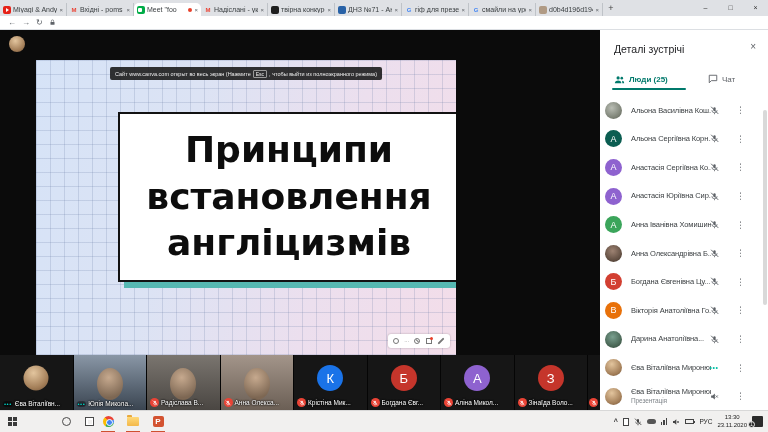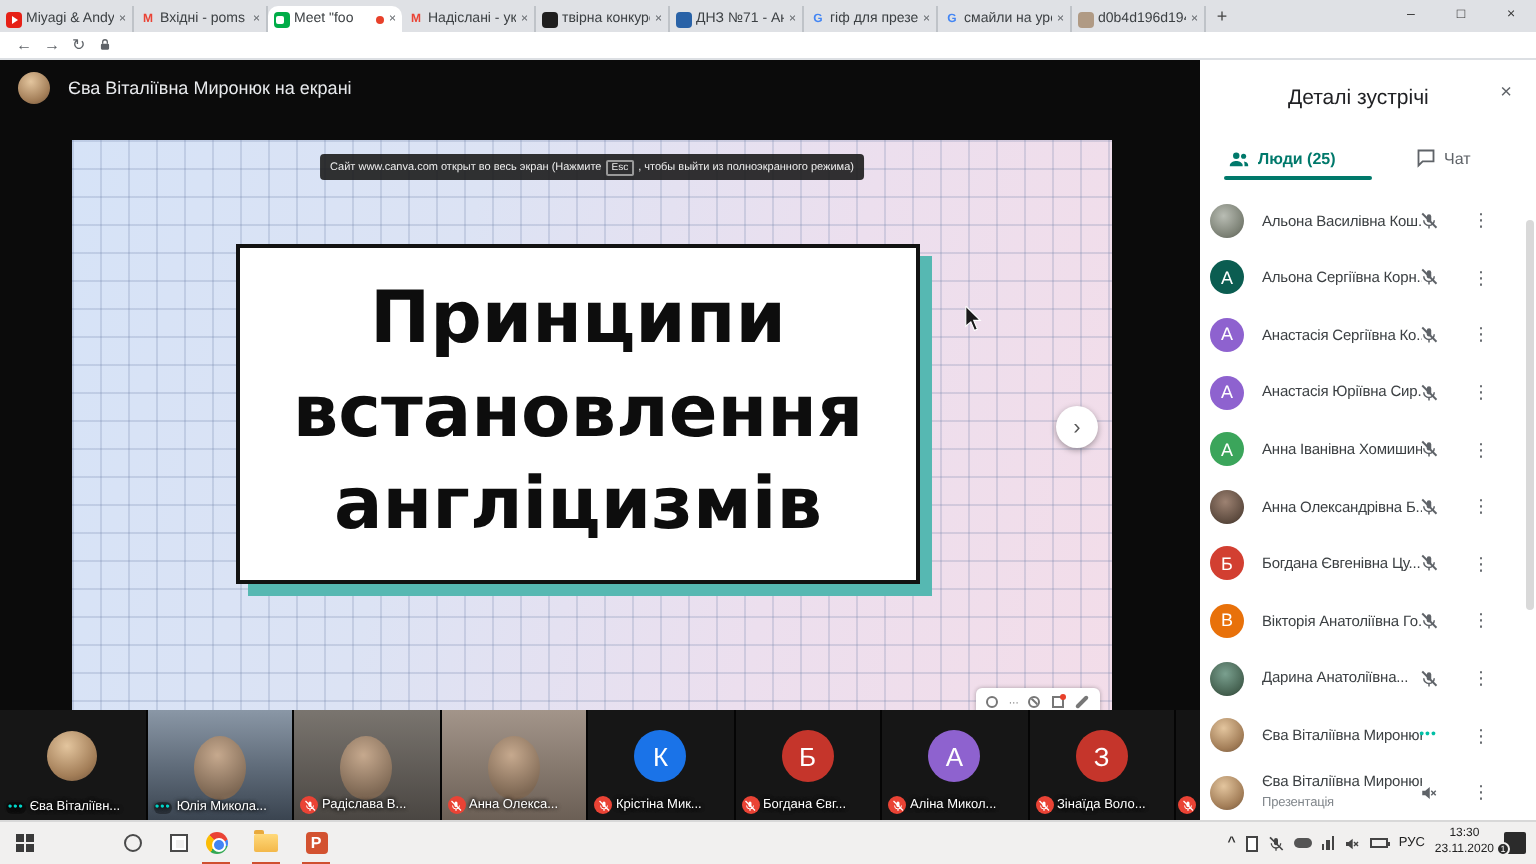--- a/index.html
+++ b/index.html
@@ -36,21 +36,21 @@
   .meet { position:absolute; top:30px; left:0; width:600px; height:380px; background:#0b0b0b; }
   .presenter { position:absolute; top:6px; left:9px; display:flex; align-items:center; gap:9px; z-index:3; }
   .presenter-avatar { width:16px; height:16px; border-radius:50%; }
   .ph-eva  { background:radial-gradient(circle at 40% 30%, #e3c59e, #a37e58 65%, #6e5138); }
   .ph-gray { background:radial-gradient(circle at 40% 35%, #b9bdb4, #7d8276 65%, #565a50); }
   .ph-dark { background:radial-gradient(circle at 45% 35%, #9d8272, #5c4a3e 70%, #2f2721); }
   .ph-teal { background:radial-gradient(circle at 45% 35%, #7aa08f, #44604f 70%, #233026); }
   .presenter-name { font-size:9px; color:#e8eaed; }
 
   
-  .slide { position:absolute; left:36px; top:40px; width:520px; height:295px; overflow:hidden;
+  .slide { position:absolute; left:36px; top:30px; width:420px; height:295px; overflow:hidden;
     background:
       linear-gradient(rgba(105,125,165,.22) 1px, transparent 1px),
       linear-gradient(90deg, rgba(105,125,165,.22) 1px, transparent 1px),
       linear-gradient(105deg, #d6e3f7 0%, #dce3f4 35%, #ecdfee 68%, #f3dde9 100%);
     background-size:14px 14px, 14px 14px, 100% 100%; }
   .notice { position:absolute; left:50%; top:7px; transform:translateX(-50%); background:rgba(28,28,28,.9); color:#eee; font-size:5.5px; padding:2.5px 5px; border-radius:2px; display:flex; align-items:center; gap:2px; white-space:nowrap; }
   .esc-key { border:1px solid #9a9a9a; border-radius:1px; padding:0 2px; font-size:5px; }
   .card { position:absolute; left:82px; top:52px; width:342px; height:170px; background:#fff; border:2px solid #121212; box-shadow:6px 6px 0 #56b8b2; display:flex; align-items:center; justify-content:center; }
   .card-title { font-family:"DejaVu Sans", sans-serif; font-weight:700; font-size:36px; line-height:1.3; color:#0d0d0d; text-align:center; padding:0 8px; }
   .sticky { position:absolute; left:381px; top:192px; width:80px; height:70px; background:#f3ea83; border:1px solid #2a2a2a; clip-path:polygon(0 0, 84% 0, 100% 18%, 100% 100%, 0 100%); display:flex; flex-direction:column; align-items:center; justify-content:center; font-size:9.5px; color:#222; line-height:1.3; }
@@ -75,21 +75,21 @@
   .vt-bg-anna { background:linear-gradient(180deg, #a3958a, #6b5f55); }
   .vface { position:absolute; left:50%; top:52%; transform:translate(-50%,-50%); width:26px; height:32px; border-radius:50%; background:radial-gradient(circle at 45% 30%, #c6a98e, #7d6753 75%); }
   .vavatar { position:absolute; left:50%; top:42%; transform:translate(-50%,-50%); width:25px; height:25px; border-radius:50%; }
   .vletter { position:absolute; left:50%; top:42%; transform:translate(-50%,-50%); width:26px; height:26px; border-radius:50%; display:flex; align-items:center; justify-content:center; color:#fff; font-size:13px; }
   .vname { position:absolute; left:3px; bottom:3px; display:flex; align-items:center; gap:2px; font-size:6.5px; color:#fff; text-shadow:0 0 2px #000, 0 0 2px #000; white-space:nowrap; }
   .vmic { width:9px; height:9px; border-radius:50%; background:#ea4335; display:flex; align-items:center; justify-content:center; flex:none; color:#fff; }
   .vspeak { color:#00d5c8; font-size:6px; letter-spacing:.5px; background:rgba(0,0,0,.35); border-radius:4px; padding:0 1px; flex:none; }
 
   
   .sidebar { position:absolute; left:600px; top:30px; width:168px; height:380px; background:#fff; }
-  .sb-title { position:absolute; left:14px; top:13px; font-size:10.5px; color:#202124;margin-left:30px; }
+  .sb-title { position:absolute; left:14px; top:13px; font-size:10.5px; color:#202124; }
   .sb-close { position:absolute; right:12px; top:11px; font-size:10px; color:#5f6368; }
   .sb-tab-people { position:absolute; left:14px; top:44px; display:flex; align-items:center; gap:4px; color:#00796b; font-size:8px; font-weight:bold; }
   .sb-tab-chat { position:absolute; left:108px; top:44px; display:flex; align-items:center; gap:4px; color:#5f6368; font-size:8px; }
   .sb-underline { position:absolute; left:12px; top:58px; width:74px; height:2px; background:#00796b; border-radius:1px; }
   .plist { position:absolute; left:0; top:66px; width:168px; }
   .prow { height:28.6px; display:flex; align-items:center; padding-left:5px; position:relative; }
   .pavatar { width:17px; height:17px; border-radius:50%; flex:none; display:flex; align-items:center; justify-content:center; color:#fff; font-size:9px; }
   .pname { margin-left:9px; font-size:7.5px; letter-spacing:-0.1px; color:#3c4043; white-space:nowrap; overflow:hidden; max-width:80px; line-height:1.25; }
   .psub { font-size:6.5px; color:#80868b; }
   .pmic { position:absolute; left:107px; width:14px; text-align:center; color:#5f6368; display:flex; justify-content:center; }
@@ -230,21 +230,20 @@
     <span class="lock-ic">
         <svg class="ic" width="7" height="7">
           <use href="#lock"></use>
         </svg>
       </span>
   </div>
 
   <div class="meet">
     <div class="presenter">
       <span class="presenter-avatar ph-eva"></span>
-      <span class="presenter-name">Єва Віталіївна Миронюк на екрані</span>
     </div>
 
     <div class="slide">
       <div class="notice">
         <span>Сайт www.canva.com открыт во весь экран (Нажмите</span>
         <span class="esc-key">Esc</span>
         <span>, чтобы выйти из полноэкранного режима)</span>
       </div>
       <div class="card">
         <div class="card-title">Принципи встановлення англіцизмів</div>

